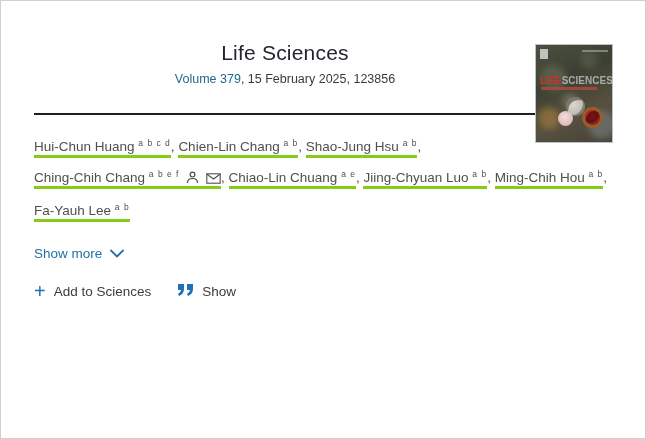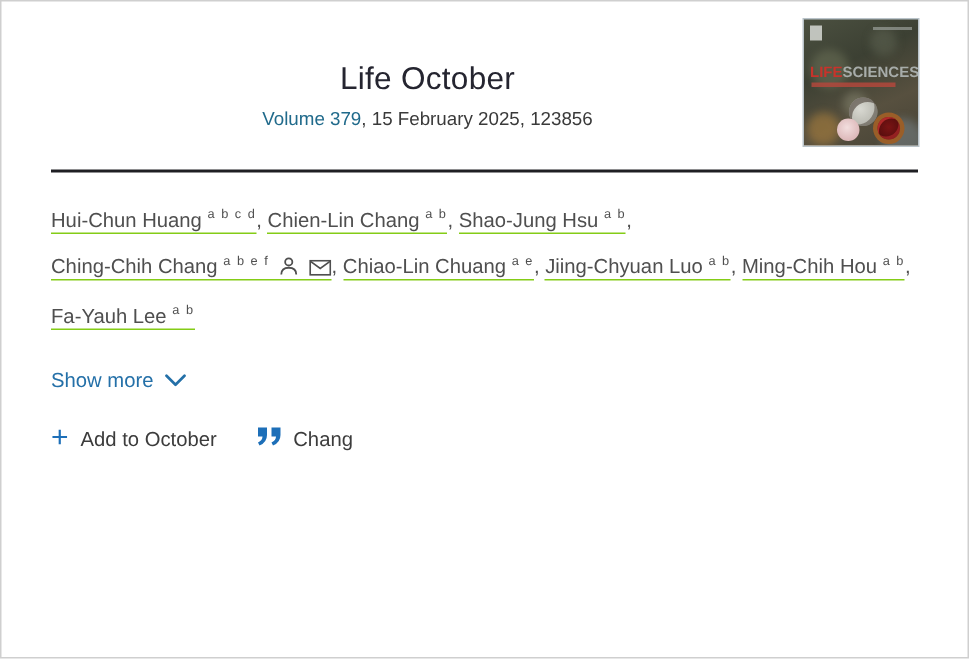--- a/index.html
+++ b/index.html
@@ -22,24 +22,25 @@
     color:#e9711c; font-size:11px; letter-spacing:1.5px; font-weight:700; margin-top:1px;
   }
   .journal-center { flex:1; text-align:center; padding-top:28px; }
   .journal-title { font-size:21px; color:#252530; font-weight:400; letter-spacing:0.2px; }
   .journal-meta { margin-top:7px; font-size:12.5px; color:#3a3a3a; }
   .journal-meta a, .link-blue { color:#206a8b;text-align:center; }
   .volume-link { color:#256fa6; text-decoration:none; cursor:pointer; }
 
   
   .cover {
-    width:76px; height:84px; position:relative; overflow:hidden; flex:0 0 auto;
+    width:76px; height:97px; position:relative; overflow:hidden; flex:0 0 auto;
     background:linear-gradient(155deg,#4b5040 0%, #3c4033 35%, #57503f 68%, #474336 100%);
     box-shadow:0 0 0 1px #b9c3c9;
     cursor:pointer;
+    margin-top:32px;
   }
   .cover .bokeh { position:absolute; border-radius:50%; filter:blur(3px); }
   .bk1 { width:26px; height:26px; left:4px; top:20px; background:#6d7258; opacity:.55; }
   .bk2 { width:22px; height:22px; left:2px; top:62px; background:#a97f3d; opacity:.6; }
   .bk3 { width:28px; height:28px; left:52px; top:66px; background:#7e8a90; opacity:.5; }
   .bk4 { width:16px; height:16px; left:26px; top:48px; background:#8a8a74; opacity:.5; }
   .bk5 { width:18px; height:18px; left:44px; top:6px; background:#5c6150; opacity:.6; }
   .cell { position:absolute; border-radius:50%; }
   .cell-gray { width:19px; height:19px; left:30px; top:52px; background:radial-gradient(circle at 40% 40%, #d9d9d2, #a9a9a0);
     box-shadow:inset 3px 4px 0 -1px rgba(60,50,40,.55), inset -4px -3px 0 -2px rgba(60,50,40,.45); }
@@ -59,21 +60,21 @@
   
   .divider-dark { height:2px; background:#1f1f23; border:none; }
 
   
   .article-title {
     font-family:"Liberation Serif", serif;
     font-size:27.5px; line-height:1.32; font-weight:400;
     color:#1e1f29; margin-top:25px; max-width:575px; letter-spacing:0.1px;
   }
   .authors { margin-top:16px; font-size:13.5px; color:#4f4f4f; line-height:2.3; max-width:585px; }
-  .author { text-decoration:none; color:#4f4f4f; border-bottom:1px solid #84cc16; padding-bottom:1px; white-space:nowrap; cursor:pointer; }
+  .author { text-decoration:none; color:#4f4f4f; border-bottom:3px solid #84cc16; padding-bottom:1px; white-space:nowrap; cursor:pointer; }
   .author-sup { font-size:8.5px; color:#4f4f4f; letter-spacing:1px; }
   .author-sep { color:#4f4f4f; }
   .author-icon { display:inline-block; vertical-align:-2px; margin-left:3px; }
 
   .show-more { margin-top:20px; display:inline-flex; align-items:center; gap:8px;
     color:#2470a8; font-size:13.5px; cursor:pointer; background:none; border:none; font-family:inherit; }
 
   
   .actions { margin-top:19px; display:flex; align-items:center; gap:26px; }
   .action-btn { display:inline-flex; align-items:center; gap:8px; background:none; border:none;
@@ -83,21 +84,21 @@
 </head>
 <body>
 
 <div class="page">
 
   
   <div class="journal-header">
 
 
     <div class="journal-center">
-      <div class="journal-title">Life October</div>
+      <div class="journal-title">Life Sciences</div>
       <div class="journal-meta">
         <a class="volume-link">Volume 379</a><span>, 15 February 2025, 123856</span>
       </div>
     </div>
 
     <div class="cover">
       <div class="bokeh bk1"></div>
       <div class="bokeh bk5"></div>
       <div class="bokeh bk2"></div>
       <div class="bokeh bk3"></div>
@@ -134,29 +135,29 @@
       <svg width="14" height="9" viewBox="0 0 14 9" fill="none">
           <path d="M1 1.5 L7 7.5 L13 1.5" stroke="#2470a8" stroke-width="1.8" stroke-linecap="round" stroke-linejoin="round"></path>
         </svg>
     </span>
   </button>
 
   
   <div class="actions">
     <button class="action-btn">
       <span class="plus-icon">+</span>
-      <span>Add to October</span>
+      <span>Add to Sciences</span>
     </button>
     <button class="action-btn">
       <span>
         <svg width="17" height="14" viewBox="0 0 17 14" fill="#1d6fb8">
           <path d="M1 1 h6 v5 q0 5 -5 7 l-1 -2 q3 -1.5 3 -4 h-3 z"></path>
           <path d="M10 1 h6 v5 q0 5 -5 7 l-1 -2 q3 -1.5 3 -4 h-3 z"></path>
         </svg>
       </span>
-      <span>Chang</span>
+      <span>Show</span>
     </button>
   </div>
 
   
   
 
 </div>
 
 </body></html>

